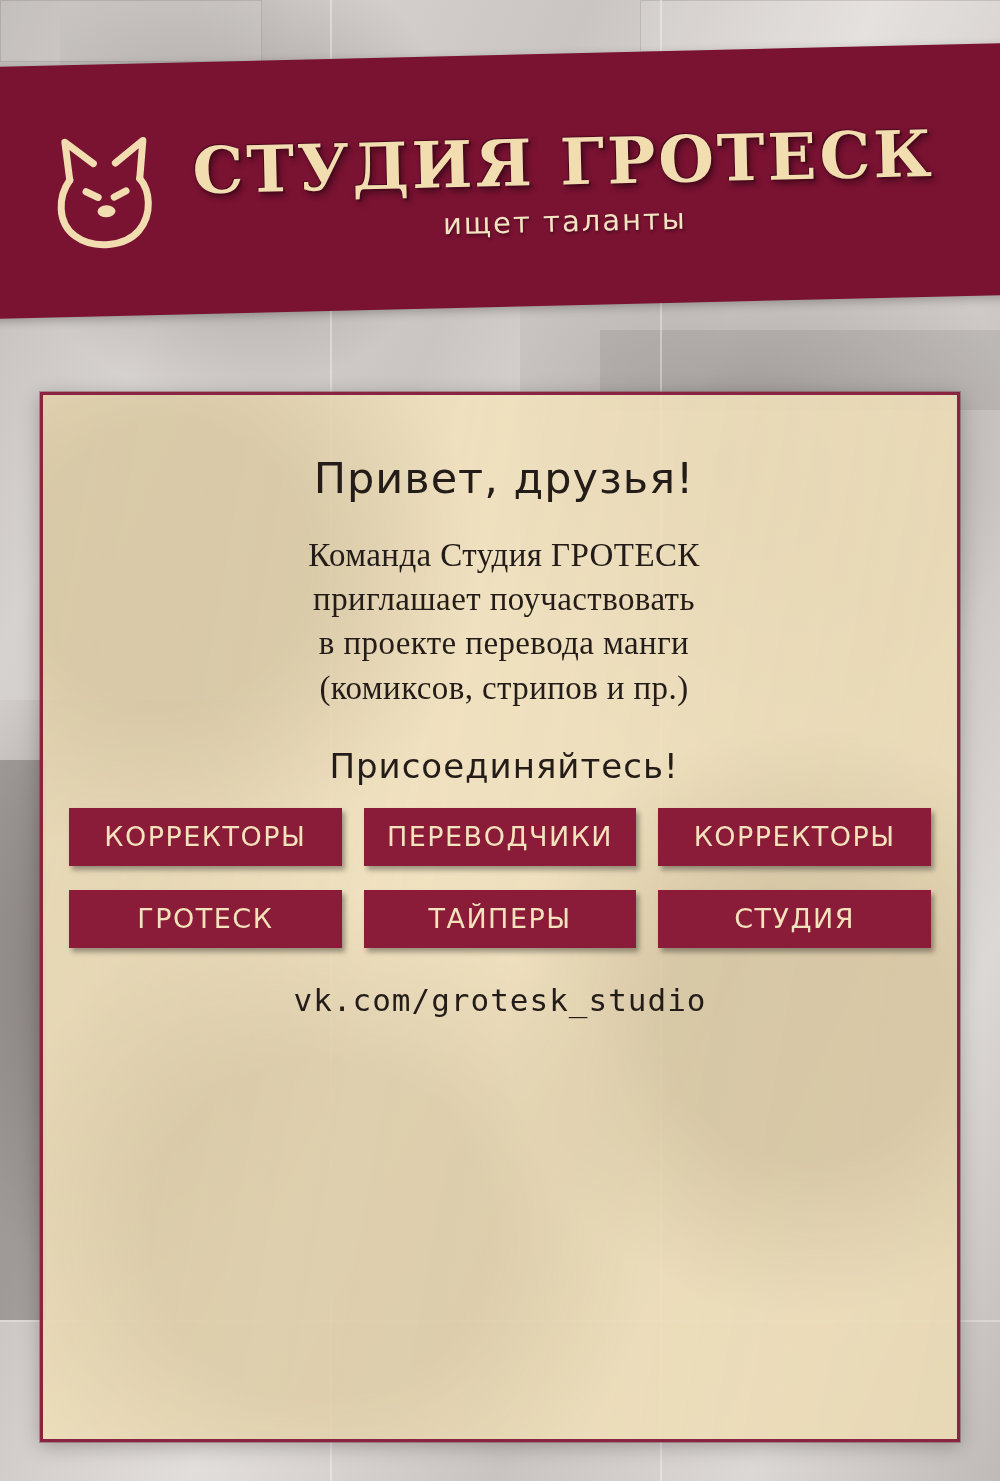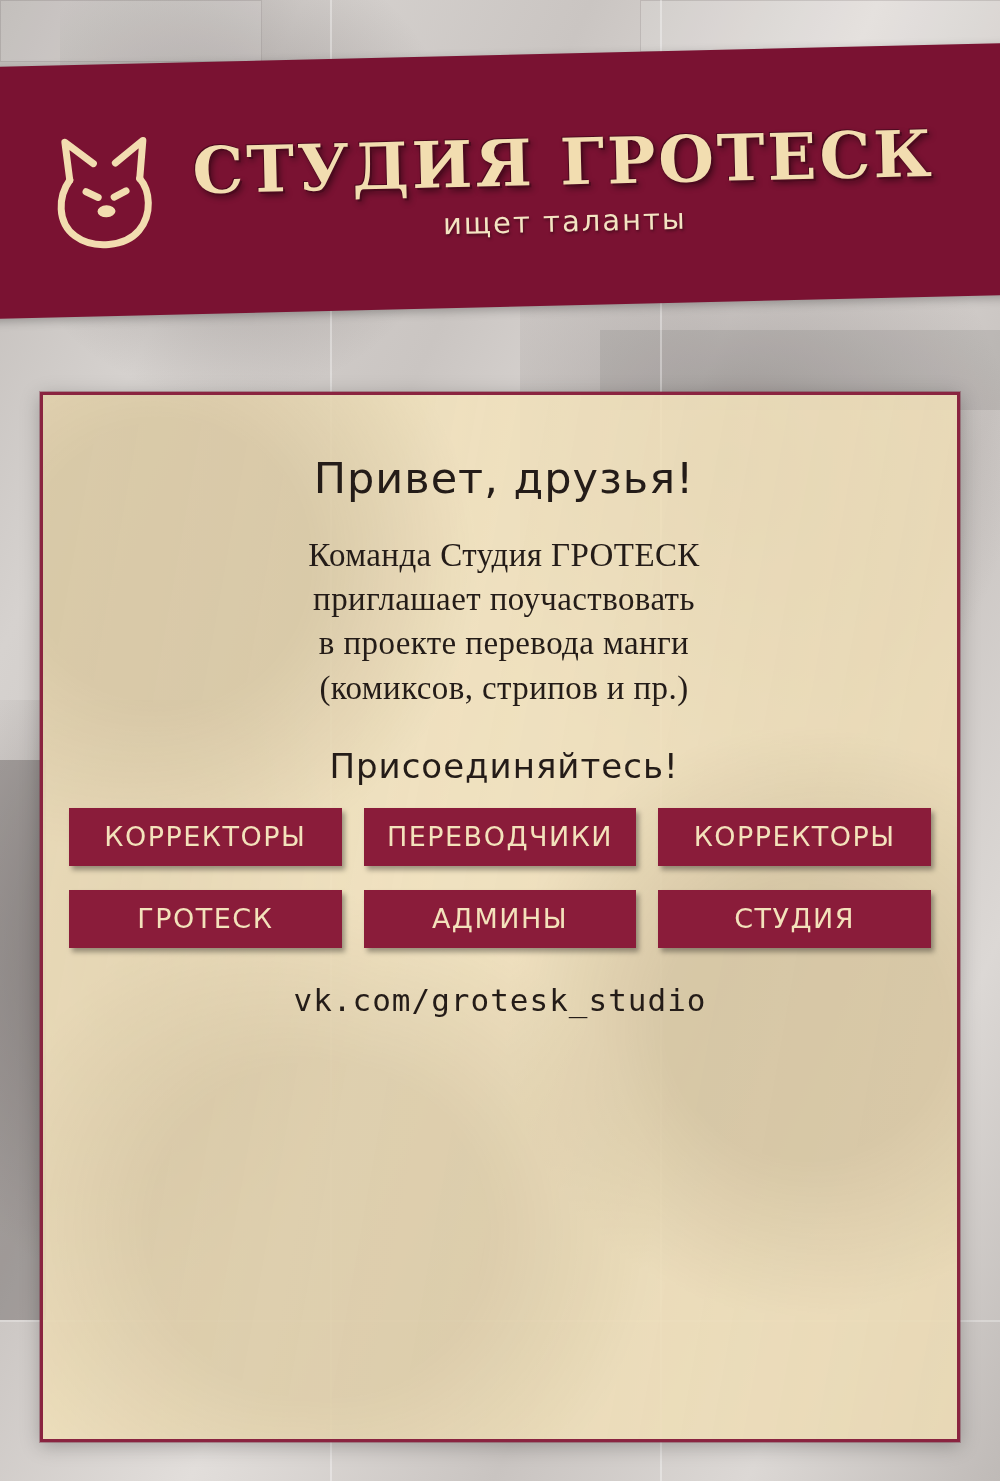--- a/index.html
+++ b/index.html
@@ -233,20 +233,20 @@
 в проекте перевода манги
 (комиксов, стрипов и пр.)</div>
       <div class="join">Присоединяйтесь!</div>
     </div>
 
     <div class="roles">
       <button class="role-btn">КОРРЕКТОРЫ</button>
       <button class="role-btn">ПЕРЕВОДЧИКИ</button>
       <button class="role-btn">КОРРЕКТОРЫ</button>
       <button class="role-btn">ГРОТЕСК</button>
-      <button class="role-btn">АДМИНЫ</button>
+      <button class="role-btn">ТАЙПЕРЫ</button>
       <button class="role-btn">СТУДИЯ</button>
     </div>
 
     <div class="footer-link">vk.com/grotesk_studio</div>
   </div>
 
 </div>
 
 </body></html>

